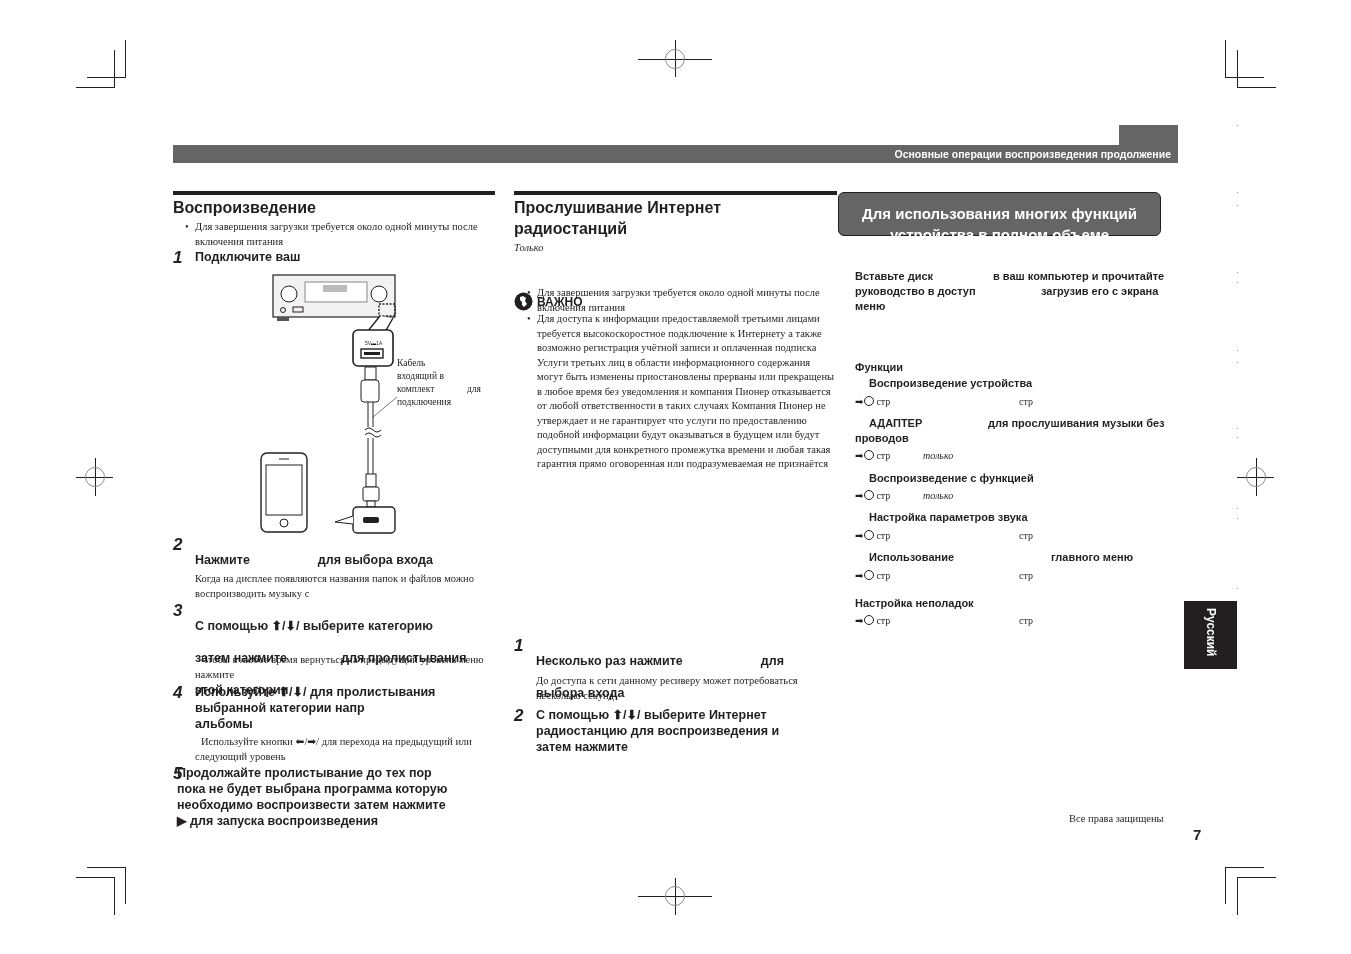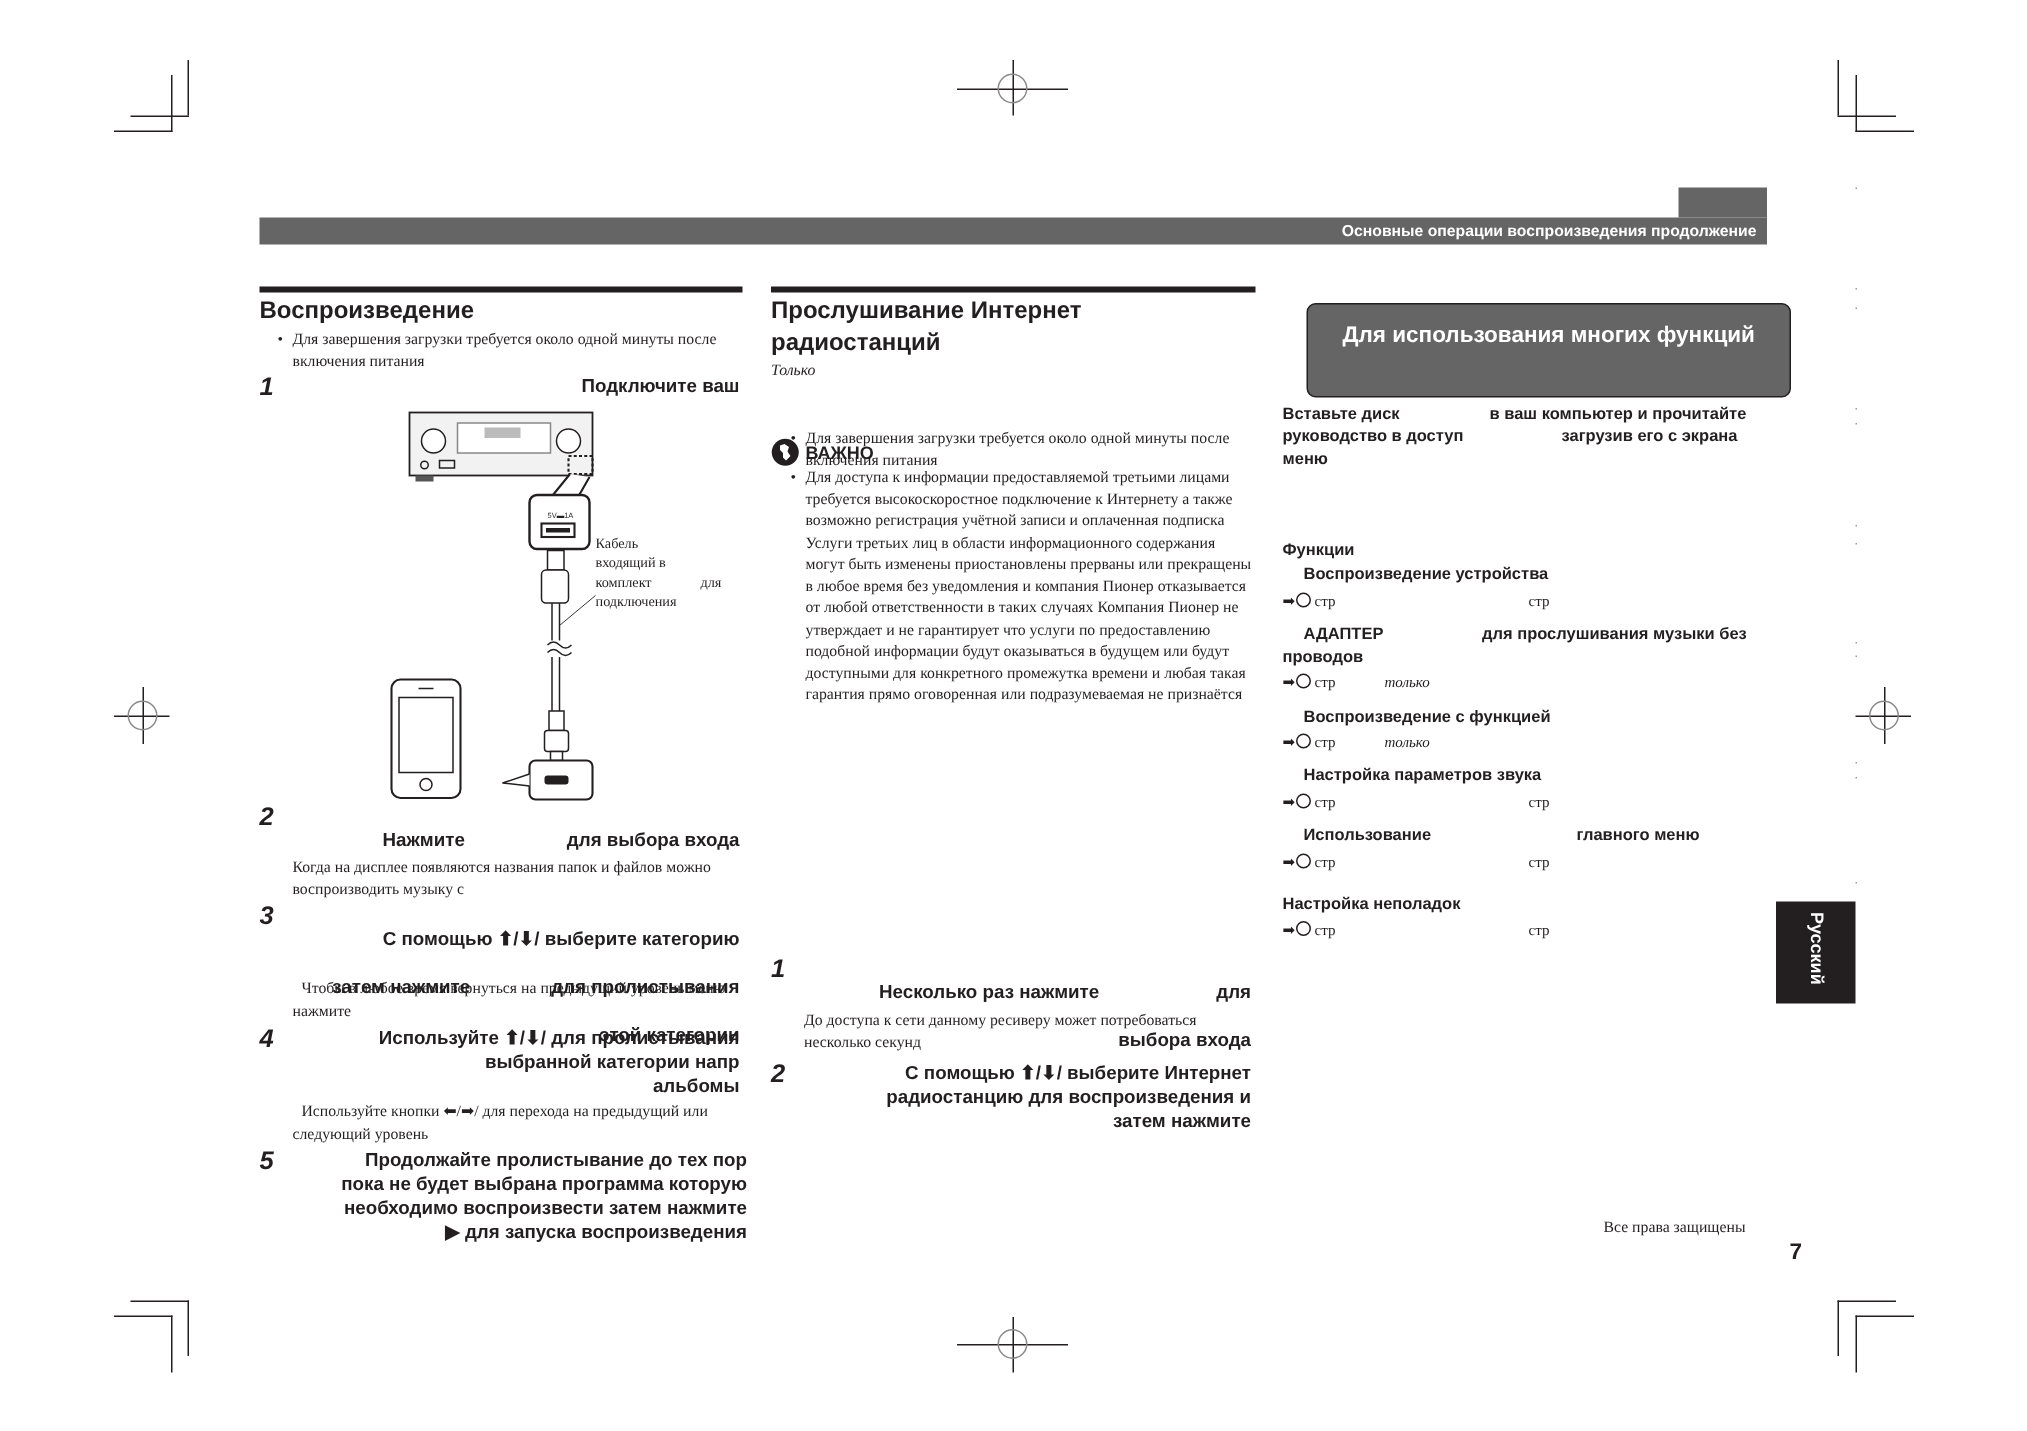--- a/index.html
+++ b/index.html
@@ -19,26 +19,26 @@
 
   .rule { position: absolute; height: 4px; border-top: 3px solid #231f20; border-bottom: 1px solid #231f20; }
   .rule::after { content: ""; }
 
   .h2 { font-family: "Liberation Sans", sans-serif; font-weight: bold; font-size: 16px; line-height: 21px; color: #231f20; }
   .body { font-size: 10.5px; line-height: 14.5px; color: #231f20; }
   .bullet { position: relative; padding-left: 10px; }
   .bullet::before { content: "•"; position: absolute; left: 0; top: 0; }
   .step { position: absolute; }
   .step-num { position: absolute; left: 0; top: -1px; font-family: "Liberation Sans", sans-serif; font-weight: bold; font-style: italic; font-size: 17px; }
-  .step-text { font-family: "Liberation Sans", sans-serif; font-weight: bold; font-size: 12.5px; line-height: 16px; white-space: pre-line; text-align: right; }
+  .step-text { font-family: "Liberation Sans", sans-serif; font-weight: bold; font-size: 12.5px; line-height: 16px; white-space: pre-line; }
   .gap { display: inline-block; }
   .italic { font-style: italic; }
 
   
-  #feature-box { left: 871px; top: 192px; width: 323px; height: 63px; background: #666566; border: 1px solid #231f20; border-radius: 6px; color: #ffffff; text-align: center; font-family: "Liberation Sans", sans-serif; font-weight: bold; font-size: 15px; line-height: 21px; padding-top: 10px; margin-top: 10px; }
+  #feature-box { left: 838px; top: 192px; width: 323px; height: 44px; background: #666566; border: 1px solid #231f20; border-radius: 6px; color: #ffffff; text-align: center; font-family: "Liberation Sans", sans-serif; font-weight: bold; font-size: 15px; line-height: 21px; padding-top: 10px; }
 
   .rc-bold { font-family: "Liberation Sans", sans-serif; font-weight: bold; font-size: 11px; line-height: 15px; position: absolute; white-space: nowrap; }
   .rc-ref { position: absolute; font-size: 10px; line-height: 13px; white-space: nowrap; }
   .rc-ref .arrow { font-family: "DejaVu Sans", sans-serif; font-size: 10px; }
   .rc-ref .disc { display: inline-block; width: 10px; height: 10px; border: 1px solid #231f20; border-radius: 50%; vertical-align: -1px; margin: 0 2px 0 1px; font-size: 6px; line-height: 8px; text-align: center; }
 
   #lang-tab { left: 1184px; top: 601px; width: 53px; height: 68px; background: #231f20; }
   #lang-label { position: absolute; left: 20px; top: 7px; writing-mode: vertical-rl; color: #fff; font-family: "Liberation Sans", sans-serif; font-weight: bold; font-size: 12px; }
 
   #copyright { left: 1069px; top: 813px; font-size: 10.5px; }
@@ -232,20 +232,21 @@
 
 <div class="step" style="left:514px;top:707px;width:320px;">
   <span class="step-num">2</span>
   <div class="step-text" style="margin-left:22px;">С помощью ⬆/⬇/ выберите Интернет
 радиостанцию для воспроизведения и
 затем нажмите</div>
 </div>
 
 <div id="feature-box" class="abs">
   <div>Для использования многих функций</div>
+  <div>устройства в полном объеме</div>
 </div>
 
 <div class="rc-bold" style="left:855px;top:269px;">Вставьте диск</div>
 <div class="rc-bold" style="left:993px;top:269px;">в ваш компьютер и прочитайте</div>
 <div class="rc-bold" style="left:855px;top:284px;">руководство в доступ</div>
 <div class="rc-bold" style="left:1041px;top:284px;">загрузив его с экрана</div>
 <div class="rc-bold" style="left:855px;top:299px;">меню</div>
 
 <div class="rc-bold" style="left:855px;top:360px;">Функции</div>
 

